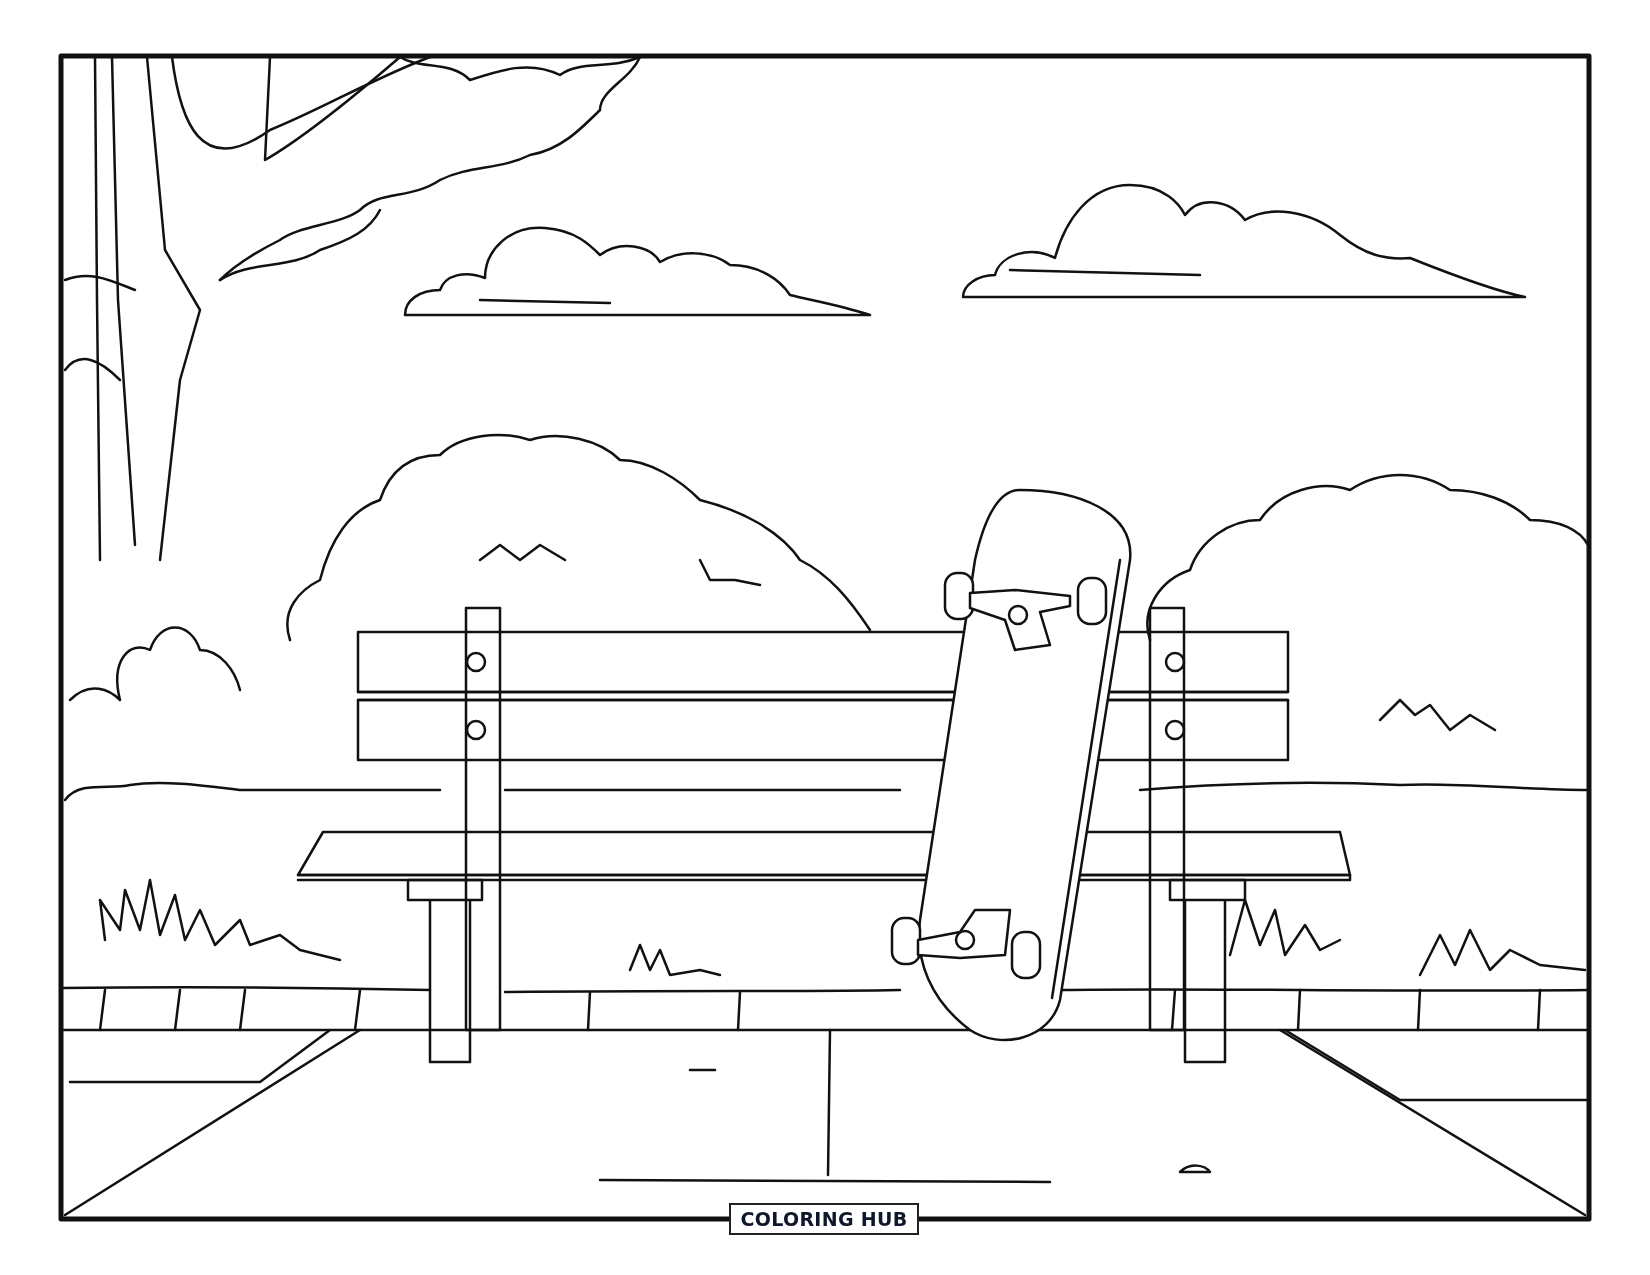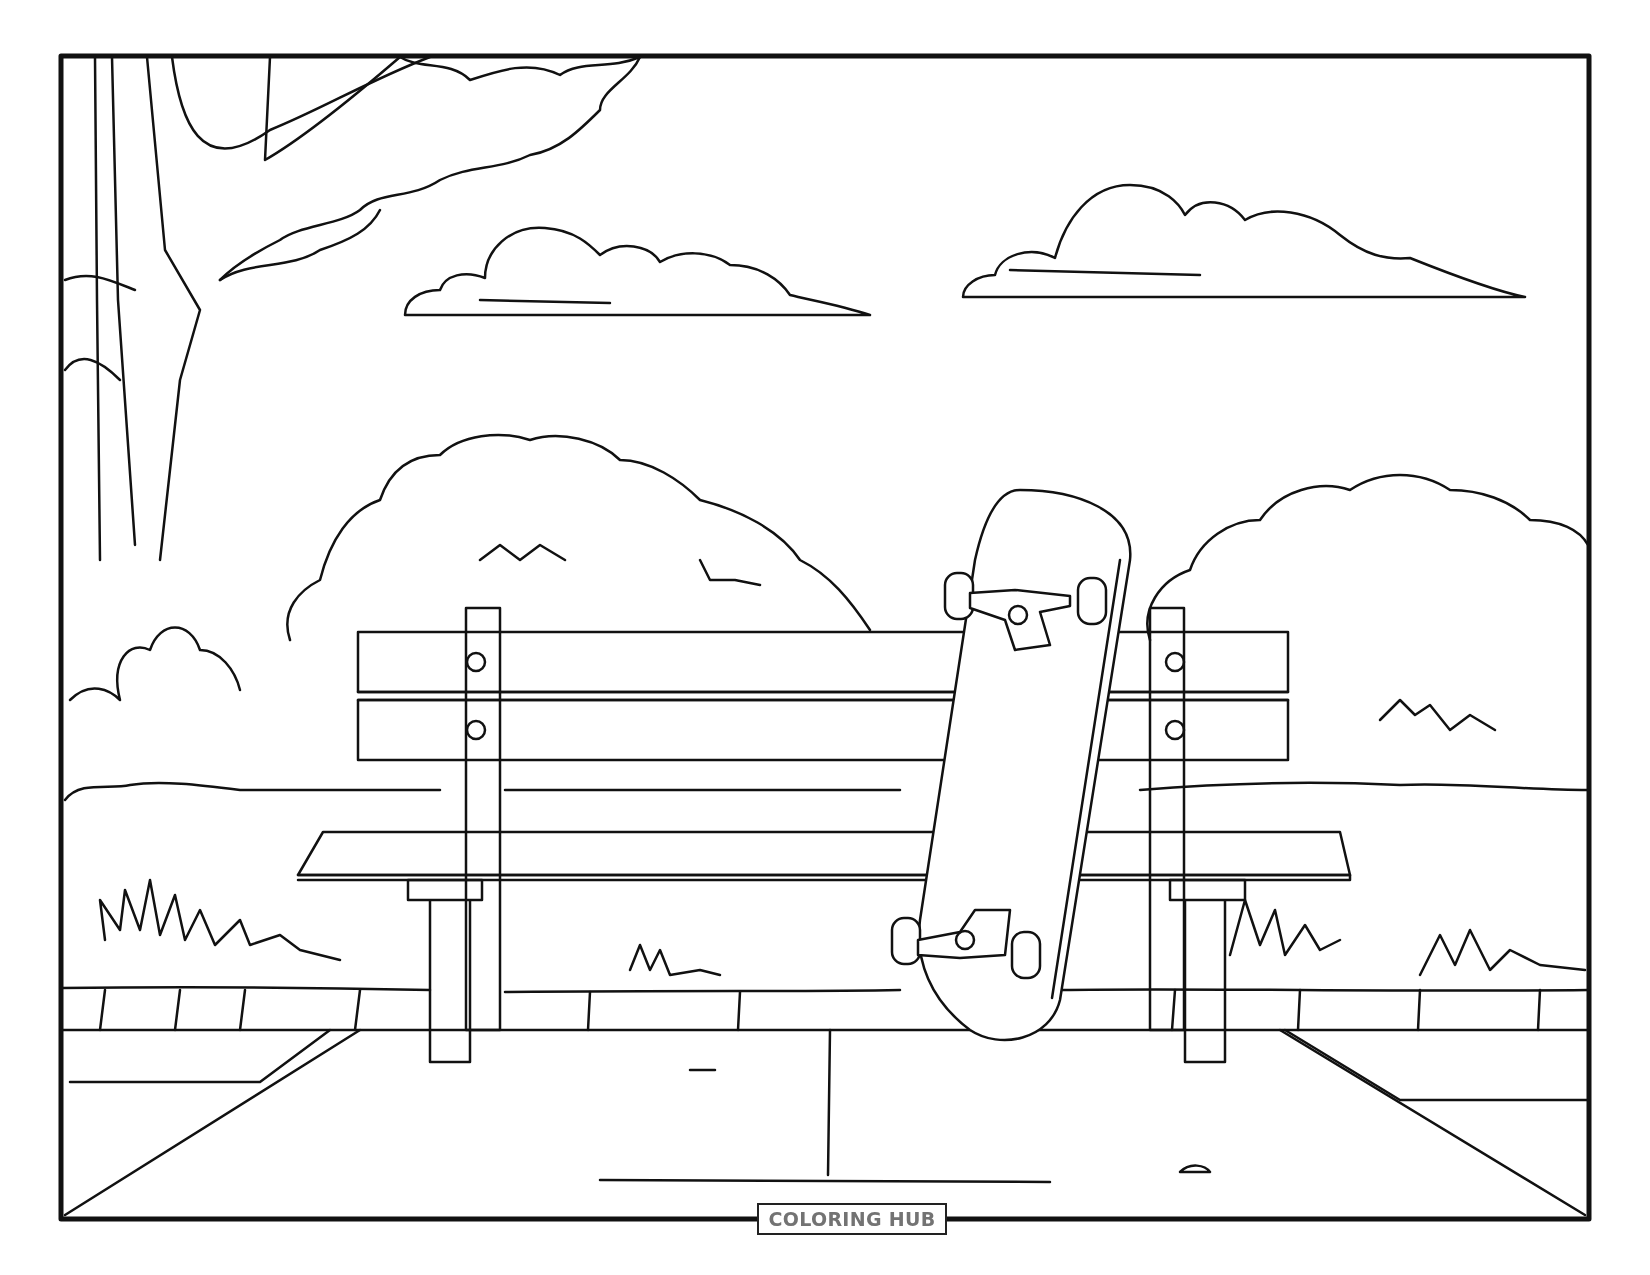--- a/index.html
+++ b/index.html
@@ -1,18 +1,18 @@
 <!DOCTYPE html>
 <html><head>
 <meta charset="utf-8">
 <style>
   html, body { margin:0; padding:0; background:#ffffff; }
   body { width:1650px; height:1275px; position:relative; overflow:hidden; font-family:"DejaVu Sans", sans-serif; }
   #art { position:absolute; left:0; top:0; width:1650px; height:1275px; }
-  .logo { position:absolute; left:729px; top:1203px; width:190px; height:32px; background:#fff; border:2px solid #222; box-sizing:border-box; display:flex; align-items:center; justify-content:center; font-family:"DejaVu Sans", sans-serif; font-weight:bold; font-size:19px; color:#737373; letter-spacing:0.3px;margin-left:28px; }
+  .logo { position:absolute; left:729px; top:1203px; width:190px; height:32px; background:#fff; border:2px solid #222; box-sizing:border-box; display:flex; align-items:center; justify-content:center; font-family:"DejaVu Sans", sans-serif; font-weight:bold; font-size:19px; color:#0f172a; letter-spacing:0.3px; }
 </style>
 </head>
 <body>
 
 <svg id="art" viewBox="0 0 1650 1275" xmlns="http://www.w3.org/2000/svg" fill="none" stroke="#111" stroke-width="2.5" stroke-linecap="round" stroke-linejoin="round">
 
   <rect x="61" y="56" width="1528" height="1163" stroke-width="5"></rect>
 
   <g>
     <path d="M95 57 L97 300 L100 560 M112 57 L118 300 L135 545 M147 57 L165 250 L200 310 L180 380 L160 560 M172 57 C180 120 200 180 270 130 C320 110 370 80 430 57"></path>

